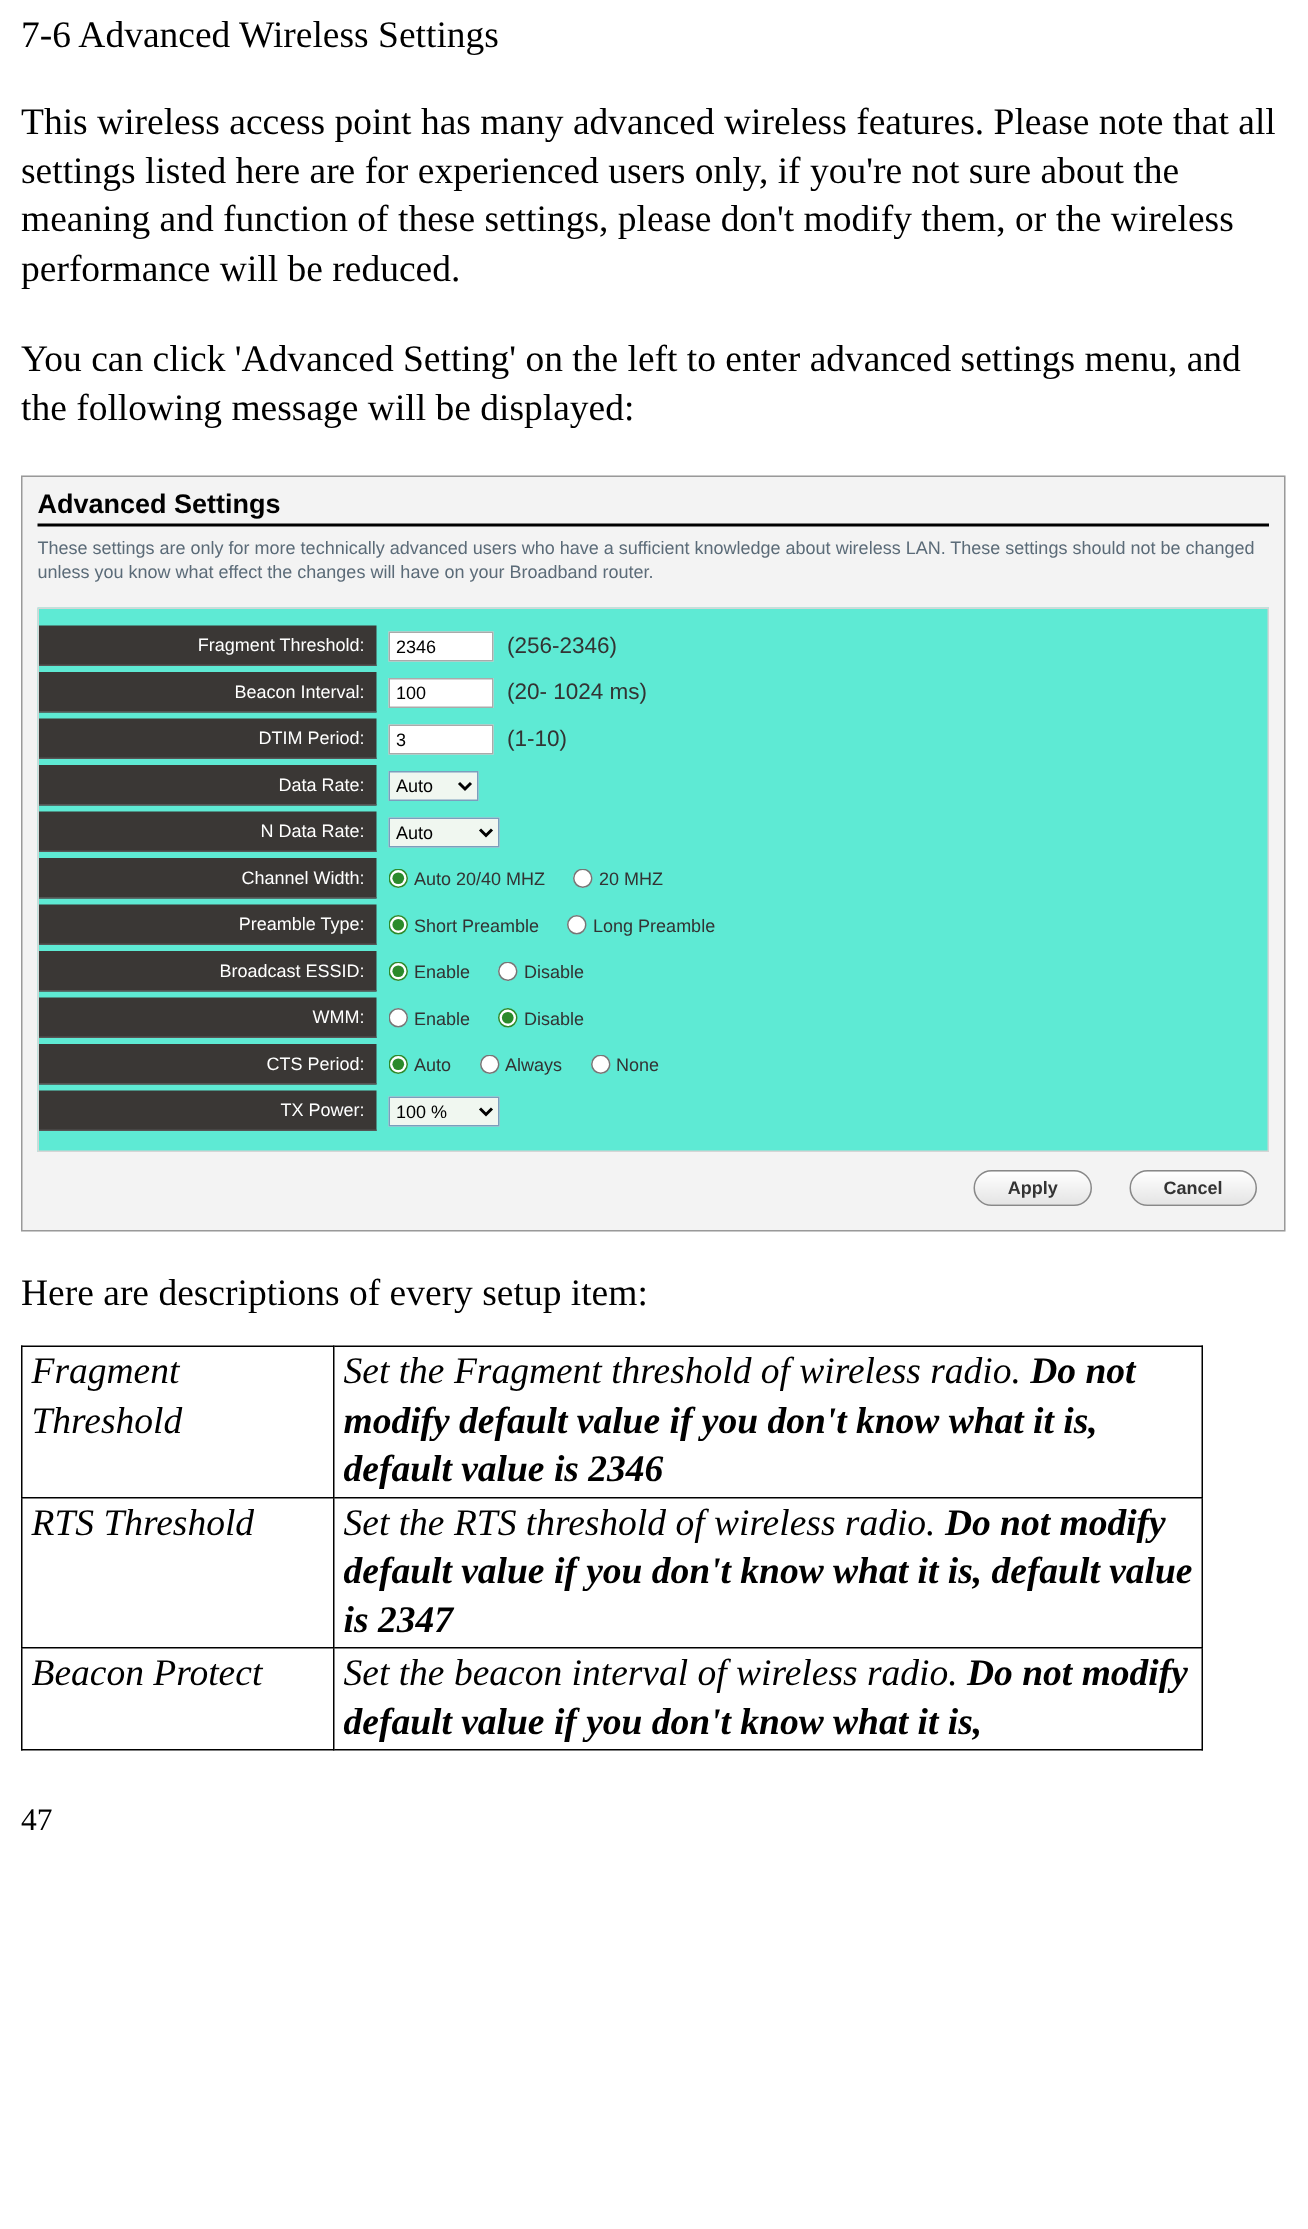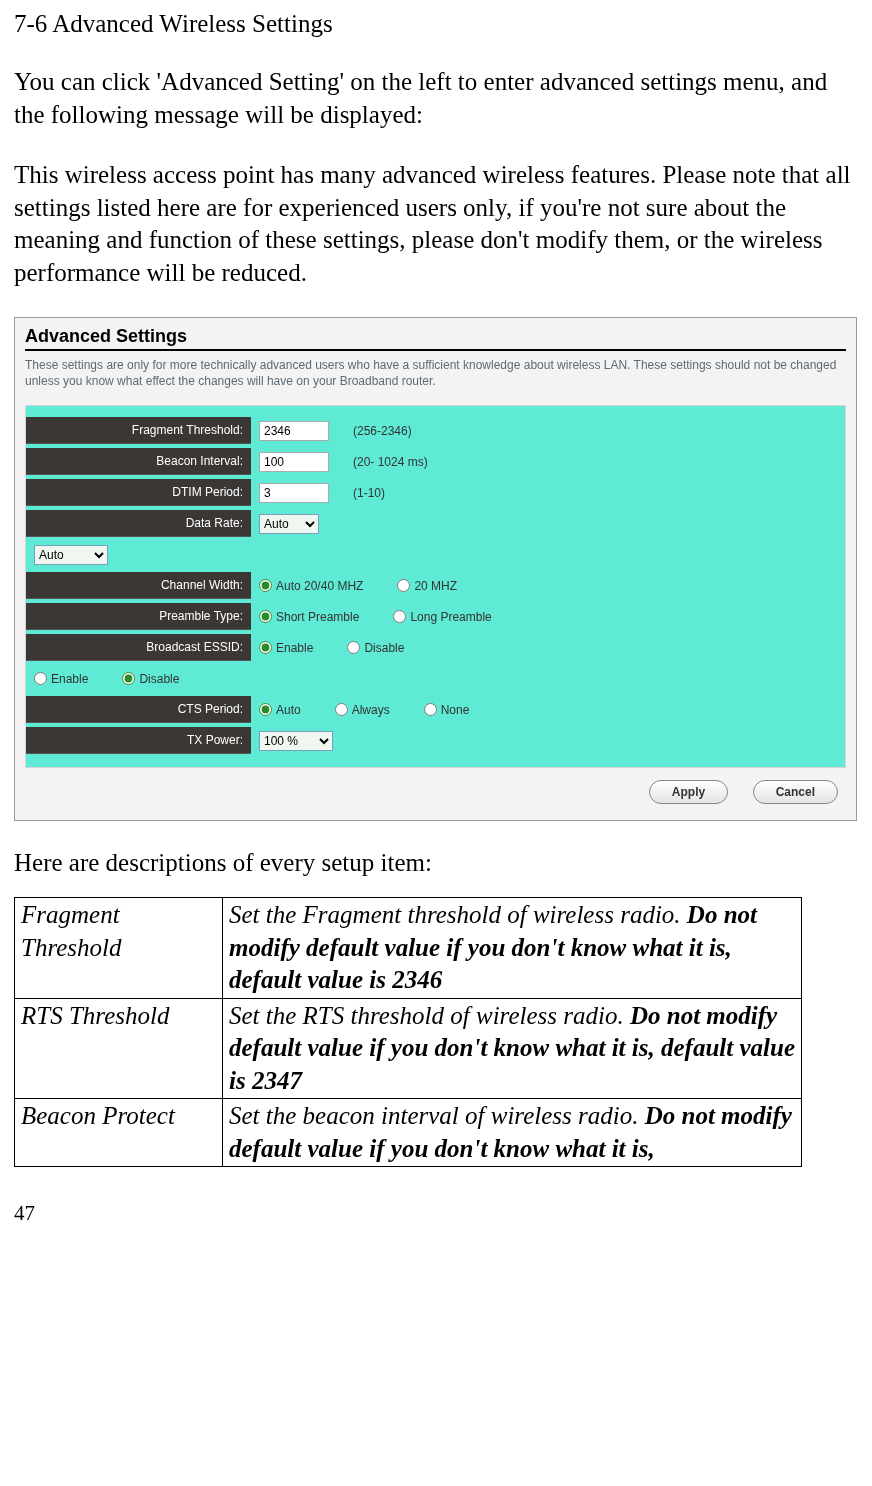--- a/index.html
+++ b/index.html
@@ -68,32 +68,32 @@
     padding: 6px 8px;
     width: 225px;
     border-bottom: 1px solid #555;
   }
   .input-cell {
     padding-left: 8px;
     display: flex;
     align-items: center;
     font-size: 12px;
     color: #333;
-    gap: 20px;
+    gap: 5px;
   }
   .txt-input {
     width: 70px;
     height: 20px;
     border: 1px solid #aaa;
     font-size: 12px;
     padding: 0 4px;
     background: #fff;
   }
   .hint {
-    font-size: 12px;
+    font-size: 15px;
     color: #333;
     padding-left: 4px;
   }
   select {
     font-size: 12px;
     height: 20px;
     border: 1px solid #7b9ebd;
     background: #f0f7f0;
   }
   .sel-med { width: 60px; }
@@ -151,23 +151,23 @@
     font-family: "Times New Roman", serif;
   }
 </style>
 </head>
 <body>
 
 <div class="page">
 
   <div class="section-title">7-6 Advanced Wireless Settings</div>
 
+  <div class="para">This wireless access point has many advanced wireless features. Please note that all settings listed here are for experienced users only, if you're not sure about the meaning and function of these settings, please don't modify them, or the wireless performance will be reduced.</div>
+
   <div class="para">You can click 'Advanced Setting' on the left to enter advanced settings menu, and the following message will be displayed:</div>
-
-  <div class="para">This wireless access point has many advanced wireless features. Please note that all settings listed here are for experienced users only, if you're not sure about the meaning and function of these settings, please don't modify them, or the wireless performance will be reduced.</div>
 
   <div class="screenshot">
     <div class="ss-inner">
       <div class="ss-title">Advanced Settings</div>
       <div class="ss-desc">These settings are only for more technically advanced users who have a sufficient knowledge about wireless LAN. These settings should not be changed unless you know what effect the changes will have on your Broadband router.</div>
 
       <div class="form-area">
 
         <div class="form-row">
           <div class="label-cell">Fragment Threshold:</div>
@@ -197,20 +197,21 @@
         <div class="form-row">
           <div class="label-cell">Data Rate:</div>
           <div class="input-cell">
             <select class="sel-med">
               <option>Auto</option>
             </select>
           </div>
         </div>
 
         <div class="form-row">
+          <div class="label-cell">N Data Rate:</div>
           <div class="input-cell">
             <select class="sel-lg">
               <option>Auto</option>
             </select>
           </div>
         </div>
 
         <div class="form-row">
           <div class="label-cell">Channel Width:</div>
           <div class="input-cell">
@@ -247,20 +248,21 @@
                 <span>Enable</span>
               </label>
             <label class="radio">
                 <input type="radio" name="be" style="">
                 <span>Disable</span>
               </label>
           </div>
         </div>
 
         <div class="form-row">
+          <div class="label-cell">WMM:</div>
           <div class="input-cell">
             <label class="radio">
                 <input type="radio" name="wm" style="">
                 <span>Enable</span>
               </label>
             <label class="radio">
                 <input type="radio" name="wm" checked="" style="">
                 <span>Disable</span>
               </label>
           </div>

